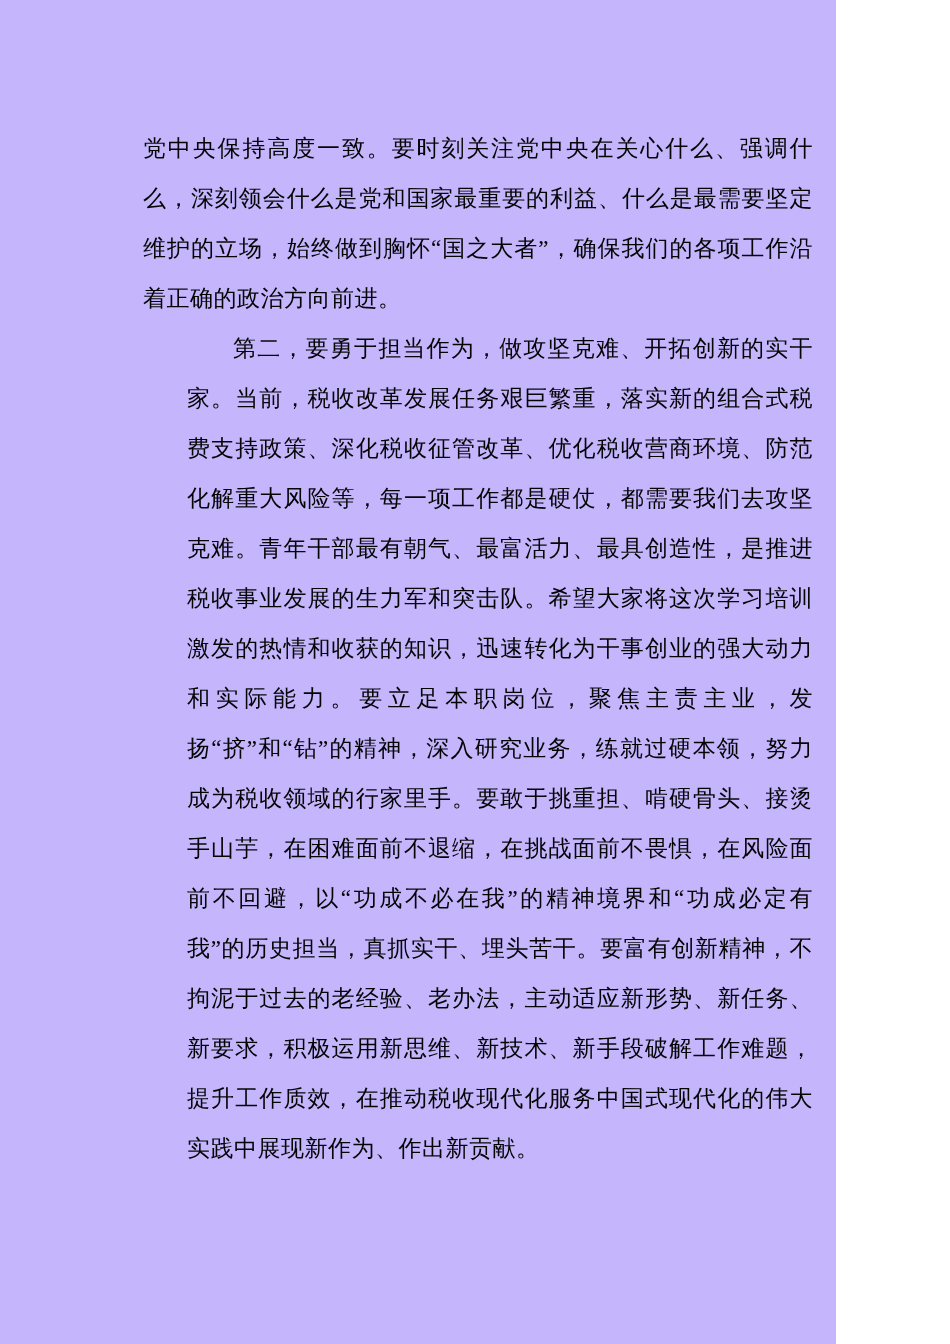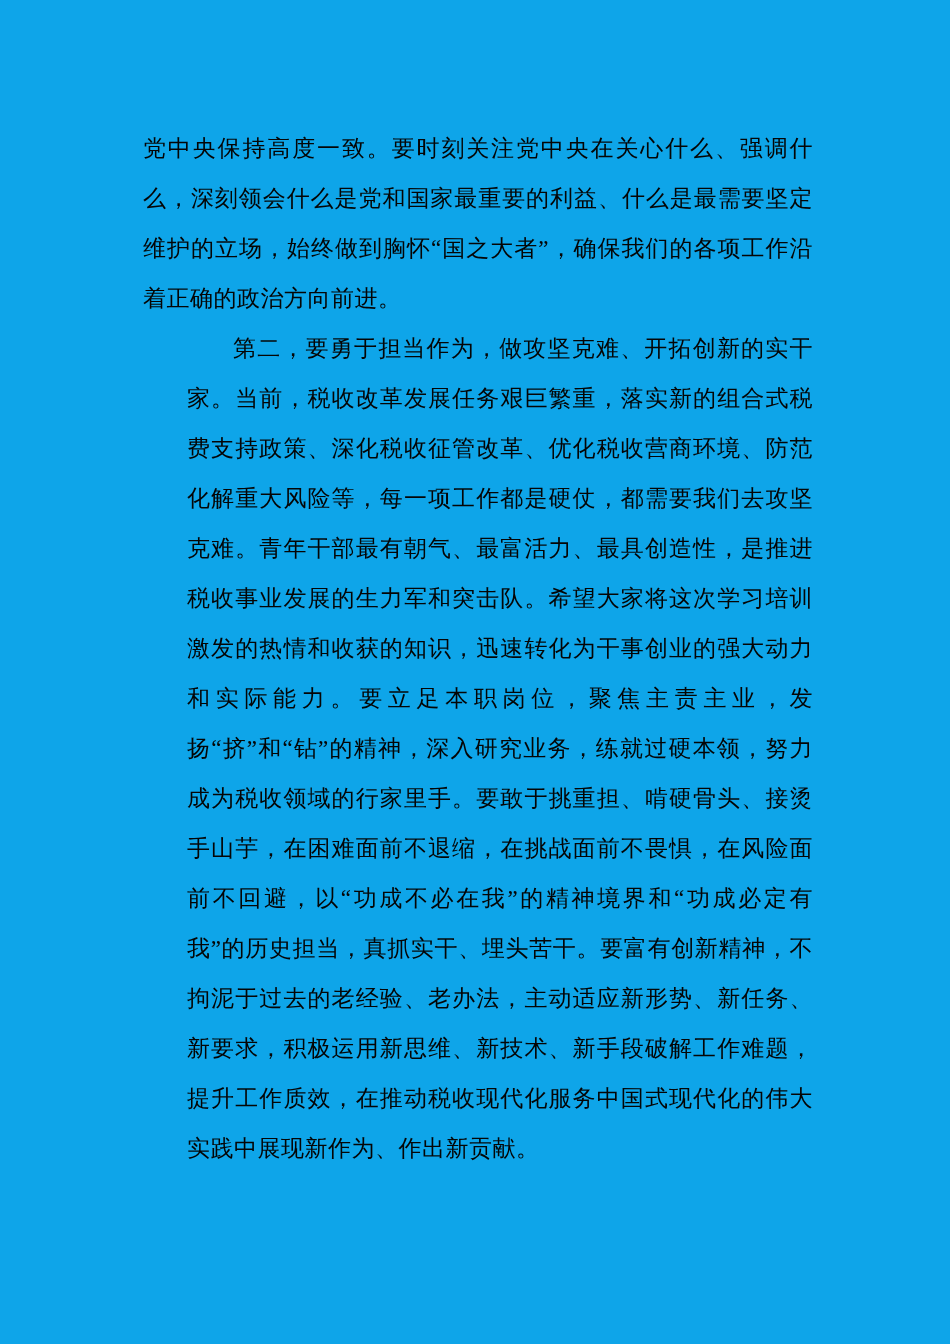--- a/index.html
+++ b/index.html
@@ -2,23 +2,23 @@
 <html><head>
 <meta charset="utf-8">
 <style>
   html, body {
     margin: 0;
     padding: 0;
     background: #ffffff;
   }
   .page {
     position: relative;
-    width: 950px;
+    width: 836px;
     height: 1344px;
-    background: #0ea5e9;
+    background: #c4b5fd;
     overflow: hidden;
   }
   .text-block {
     position: absolute;
     left: 143px;
     top: 124px;
     width: 670px;
     font-family: "Liberation Serif", "DejaVu Serif", serif;
     font-size: 23px;
     line-height: 50px;

